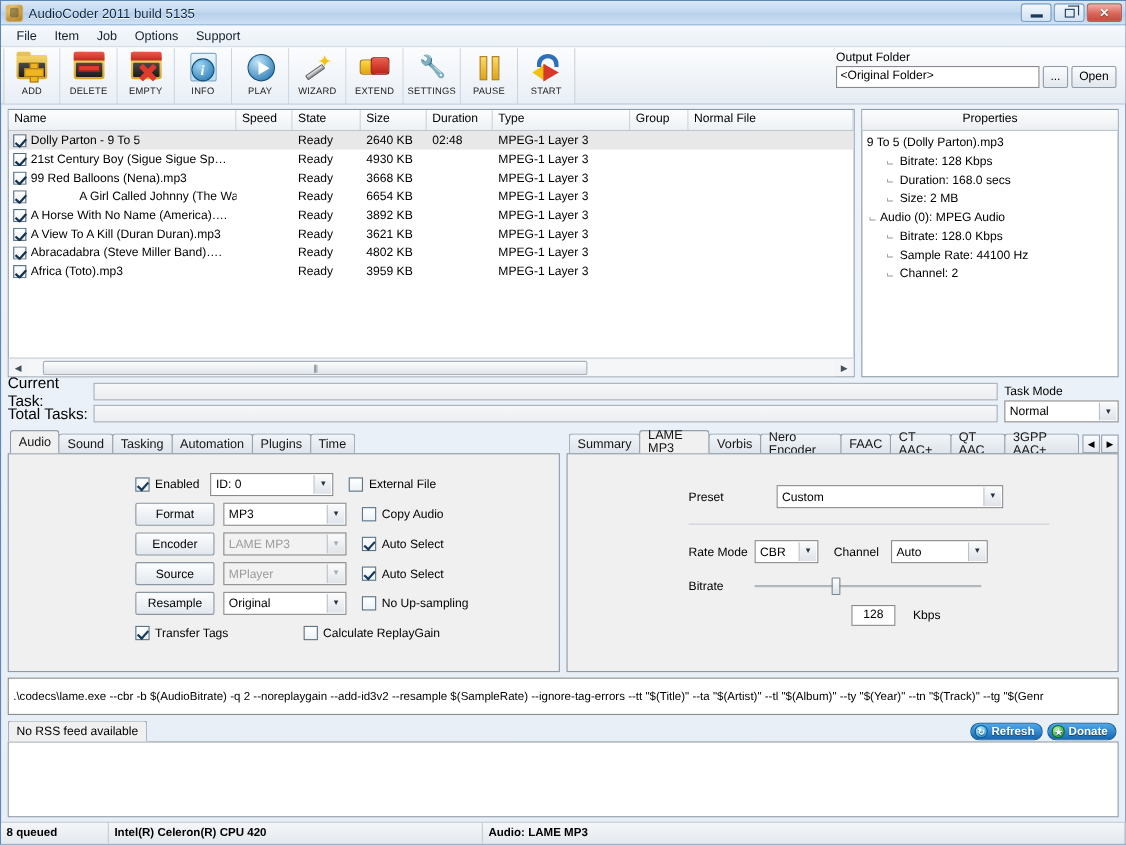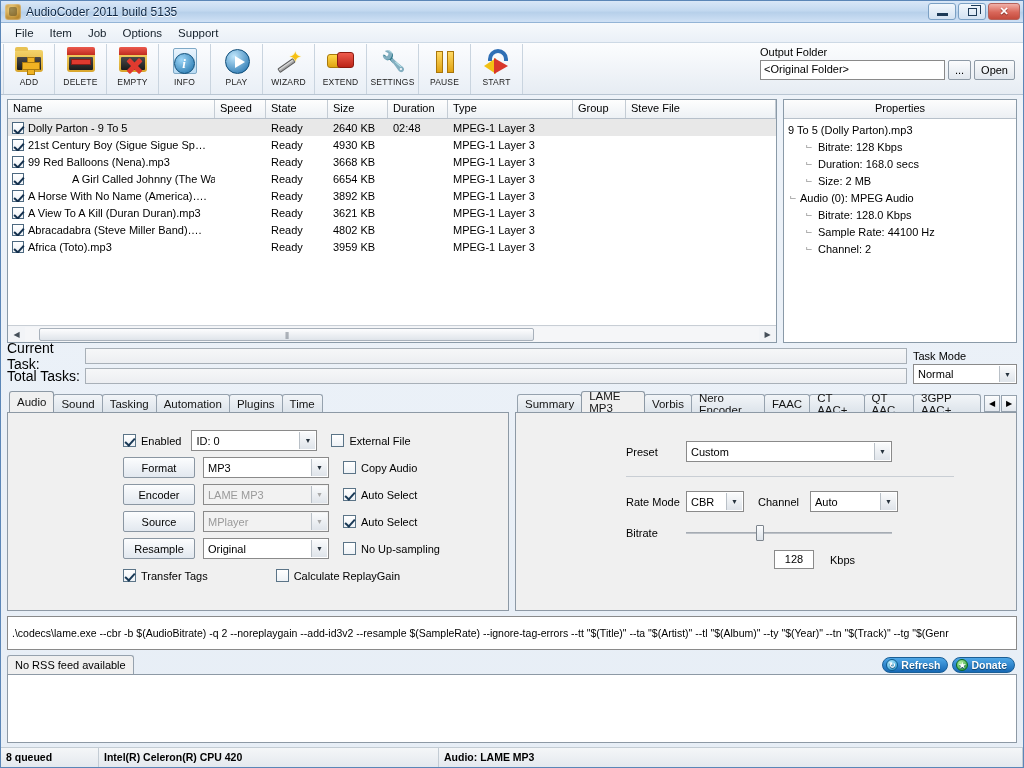--- a/index.html
+++ b/index.html
@@ -305,21 +305,21 @@
     width: 4px; height: 8px; border: solid #1a3a57;
     border-width: 0 2px 2px 0; transform: rotate(42deg);
   }
   .ck-lbl { font-size: 11px; margin-right: 10px; }
   .btn {
     width: 72px; height: 21px; border: 1px solid #8a96a2; border-radius: 2px;
     background: linear-gradient(#fcfdfe,#e2e8ef);
     font-size: 11px; display: flex; align-items: center; justify-content: center;
     cursor: default; margin-right: 8px;
   }
-  .cmb { width: 126px; height: 21px; }
+  .cmb { width: 112px; height: 21px; }
   .right-ck { display: flex; align-items: center; margin-left: 14px; }
 
   
   .lame { padding: 28px 0 0 0; }
   .lrow2 { display: flex; align-items: center; margin-bottom: 0; }
   .lbl { font-size: 11px; }
   .divider { height: 1px; background: #c9ced4; margin: 14px 0 14px 0; }
   .slider { position: relative; height: 18px; }
   .slider-track {
     position: absolute; left: 0; right: 0; top: 8px; height: 2px;
@@ -510,21 +510,21 @@
   <div class="mid">
     <div class="listwrap">
       <div class="lhead">
         <div class="lh" style="width:207px">Name</div>
         <div class="lh" style="width:51px">Speed</div>
         <div class="lh" style="width:62px">State</div>
         <div class="lh" style="width:60px">Size</div>
         <div class="lh" style="width:60px">Duration</div>
         <div class="lh" style="width:125px">Type</div>
         <div class="lh" style="width:53px">Group</div>
-        <div class="lh" style="width:150px">Steve File</div>
+        <div class="lh" style="width:150px">Normal File</div>
       </div>
       <div class="lbody" id="list-body">
           <div class="lrow sel">
             <div class="cell" style="width: 207px; display: flex; align-items: center; padding-left: 0px;">
               <div class="cb on"></div>
               <span style="overflow: hidden; white-space: nowrap;">Dolly Parton - 9 To 5</span>
             </div>
             <div class="cell" style="width: 51px;"></div>
             <div class="cell" style="width: 62px;">Ready</div>
             <div class="cell" style="width: 60px;">2640 KB</div>
@@ -778,21 +778,21 @@
           </div>
         <div class="tab-nav">
           <div class="tnbtn">◀</div>
           <div class="tnbtn">▶</div>
         </div>
       </div>
       <div class="tabpage">
         <div class="lame">
 
           <div class="lrow2" style="padding-left:110px;">
-            <div class="lbl" style="width:60px">Preset</div>
+            <div class="lbl" style="width:80px">Preset</div>
             <div class="combo" style="width:206px;height:21px">
               <span>Custom</span>
               <span class="arrow">▼</span>
             </div>
           </div>
 
           <div class="divider" style="margin-left:110px;margin-right:62px;"></div>
 
           <div class="lrow2" style="padding-left:110px;">
             <div class="lbl" style="width:60px">Rate Mode</div>

